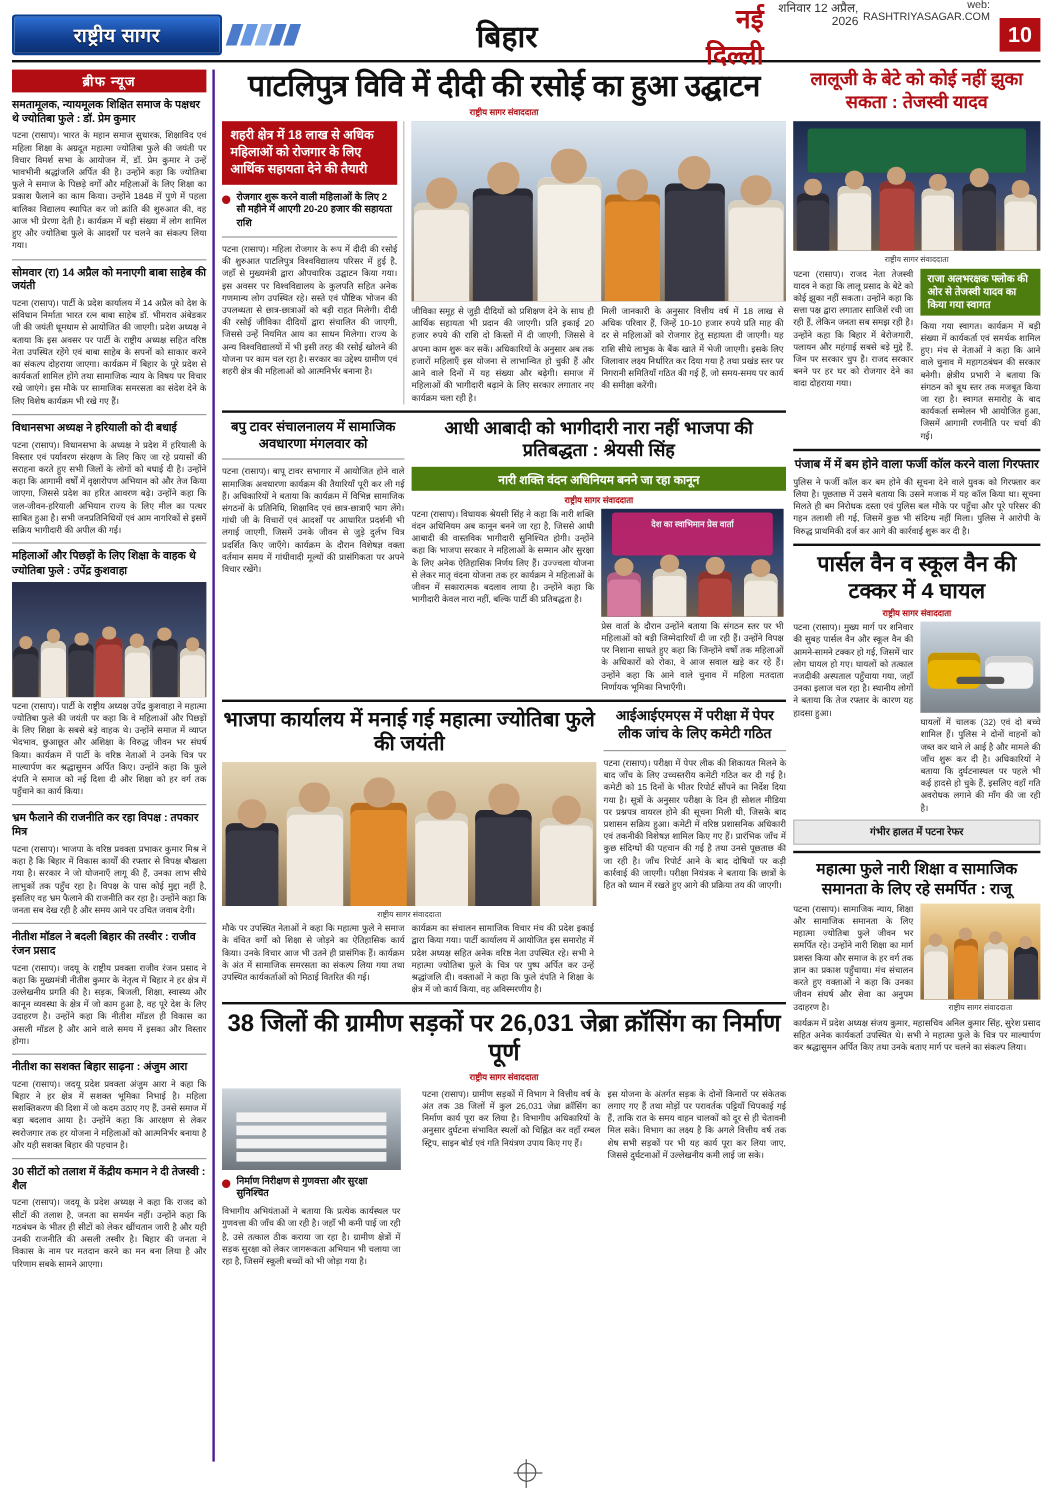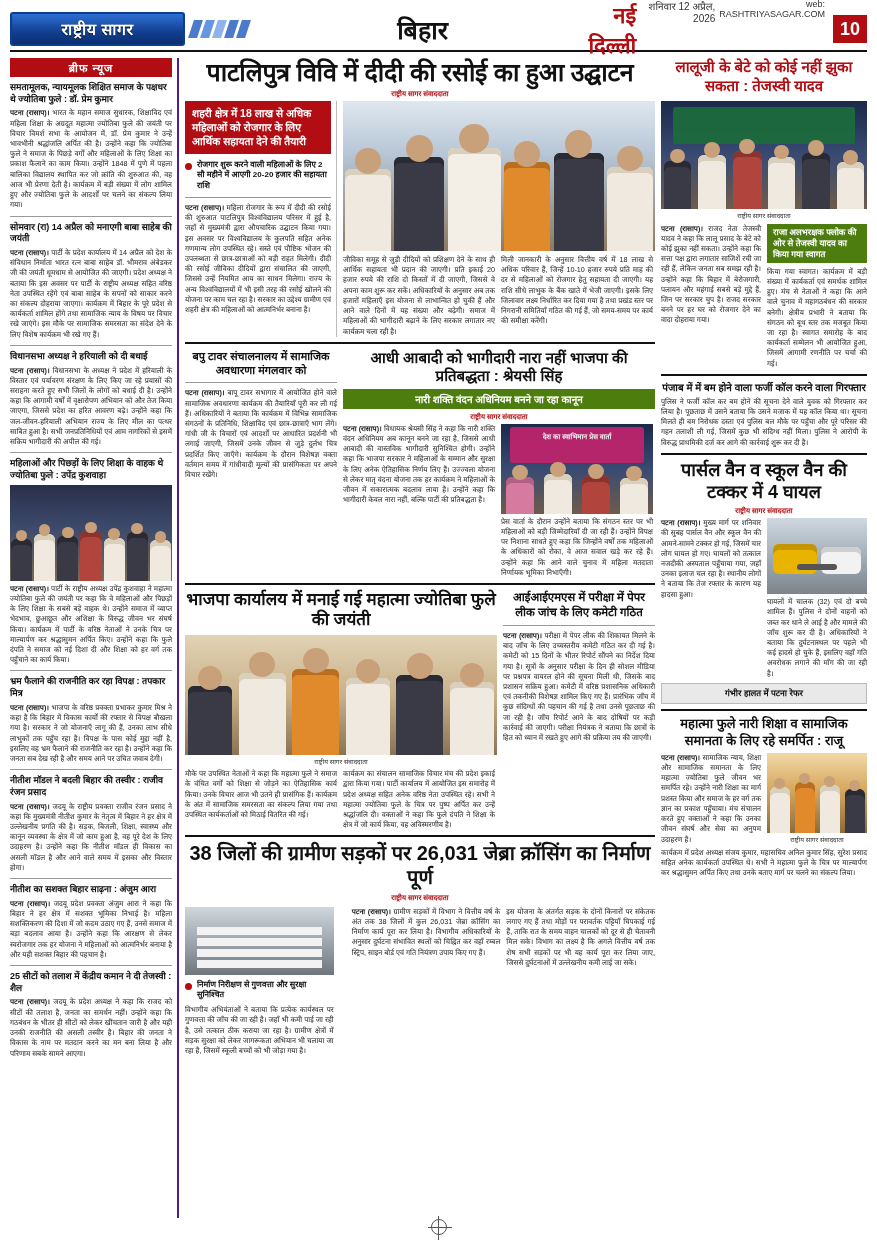--- a/index.html
+++ b/index.html
@@ -44,21 +44,21 @@
   .col-a { width:182px; border-right:2px solid #4c1d95; padding-right:5px; }
   .col-b { width:152px; border-right:1px solid #bbb; padding-right:5px; }
   .col-e { width:210px; }
 
   
   .hl { font-weight:bold; line-height:1.18; color:#111; }
   .body-text { font-size:7.2px; line-height:1.42; text-align:justify; color:#1a1a1a; }
   .byline { font-size:7px; color:#b10d12; font-weight:bold; text-align:center; margin:3px 0; }
   .rule { border-top:1px solid #999; margin:5px 0; }
   .rule-thick { border-top:2px solid #111; margin:5px 0; }
-  .dateline { font-weight:bold; }
+  .dateline { font-weight:normal; }
   .cap { font-size:6.5px; color:#333; text-align:center; margin-top:2px; }
 
   .brief-head {
     background:#b10d12; color:#fff; text-align:center; font-weight:bold;
     font-size:11px; padding:2px 0; letter-spacing:1px;
   }
   .brief-item-title { font-size:9px; font-weight:bold; line-height:1.3; margin:5px 0 3px; }
 
   .lead-hl { font-size:25px; text-align:center; line-height:1.12; letter-spacing:-.3px; }
   .sub-hl { font-size:15px; line-height:1.2; }
@@ -229,21 +229,21 @@
       <div>
         <div class="brief-item-title">नीतीश का सशक्त बिहार साढ़ना : अंजुम आरा</div>
         <div class="body-text">
           <span class="dateline">पटना (रासाप)।</span>
           <span>जदयू प्रदेश प्रवक्ता अंजुम आरा ने कहा कि बिहार ने हर क्षेत्र में सशक्त भूमिका निभाई है। महिला सशक्तिकरण की दिशा में जो कदम उठाए गए हैं, उनसे समाज में बड़ा बदलाव आया है। उन्होंने कहा कि आरक्षण से लेकर स्वरोजगार तक हर योजना ने महिलाओं को आत्मनिर्भर बनाया है और यही सशक्त बिहार की पहचान है।</span>
         </div>
       </div>
       <div class="rule"></div>
 
       <div>
-        <div class="brief-item-title">25 सीटों को तलाश में केंद्रीय कमान ने दी तेजस्वी : शैल</div>
+        <div class="brief-item-title">30 सीटों को तलाश में केंद्रीय कमान ने दी तेजस्वी : शैल</div>
         <div class="body-text">
           <span class="dateline">पटना (रासाप)।</span>
           <span>जदयू के प्रदेश अध्यक्ष ने कहा कि राजद को सीटों की तलाश है, जनता का समर्थन नहीं। उन्होंने कहा कि गठबंधन के भीतर ही सीटों को लेकर खींचतान जारी है और यही उनकी राजनीति की असली तस्वीर है। बिहार की जनता ने विकास के नाम पर मतदान करने का मन बना लिया है और परिणाम सबके सामने आएगा।</span>
         </div>
       </div>
     </div>
 
     <div style="width:470px; display:flex; flex-direction:column;">
 
       <div class="hl lead-hl">पाटलिपुत्र विवि में दीदी की रसोई का हुआ उद्घाटन</div>

